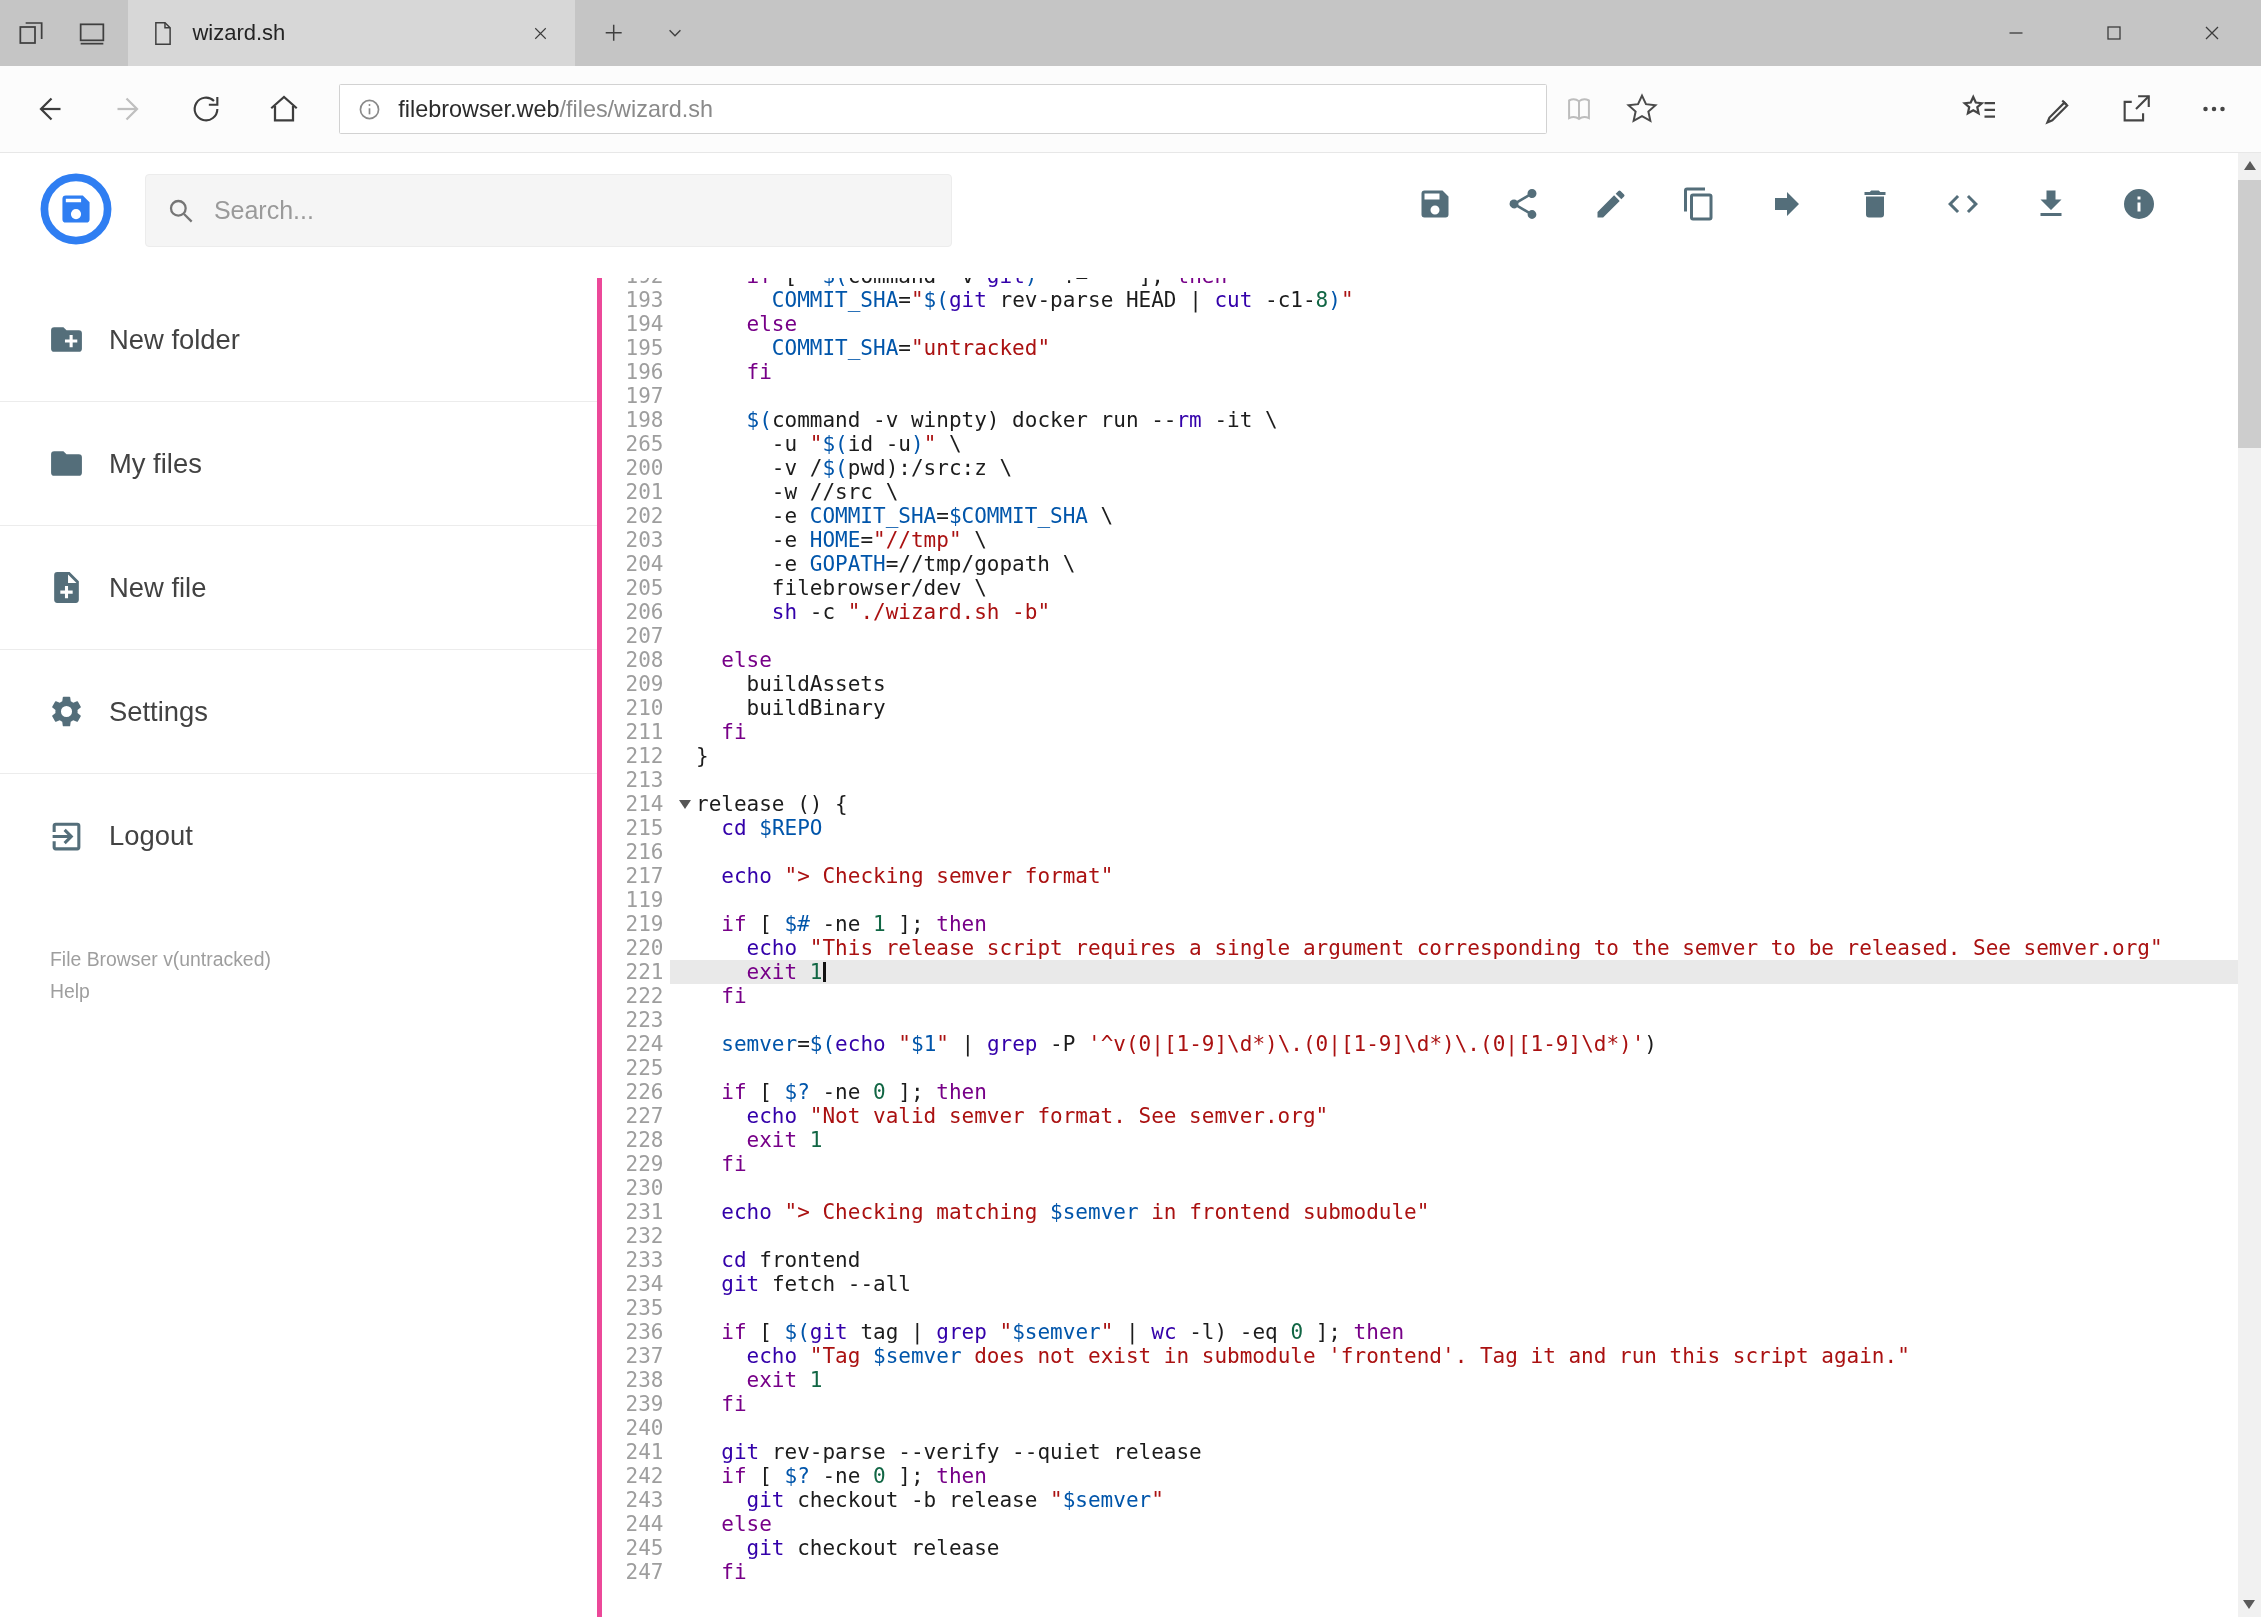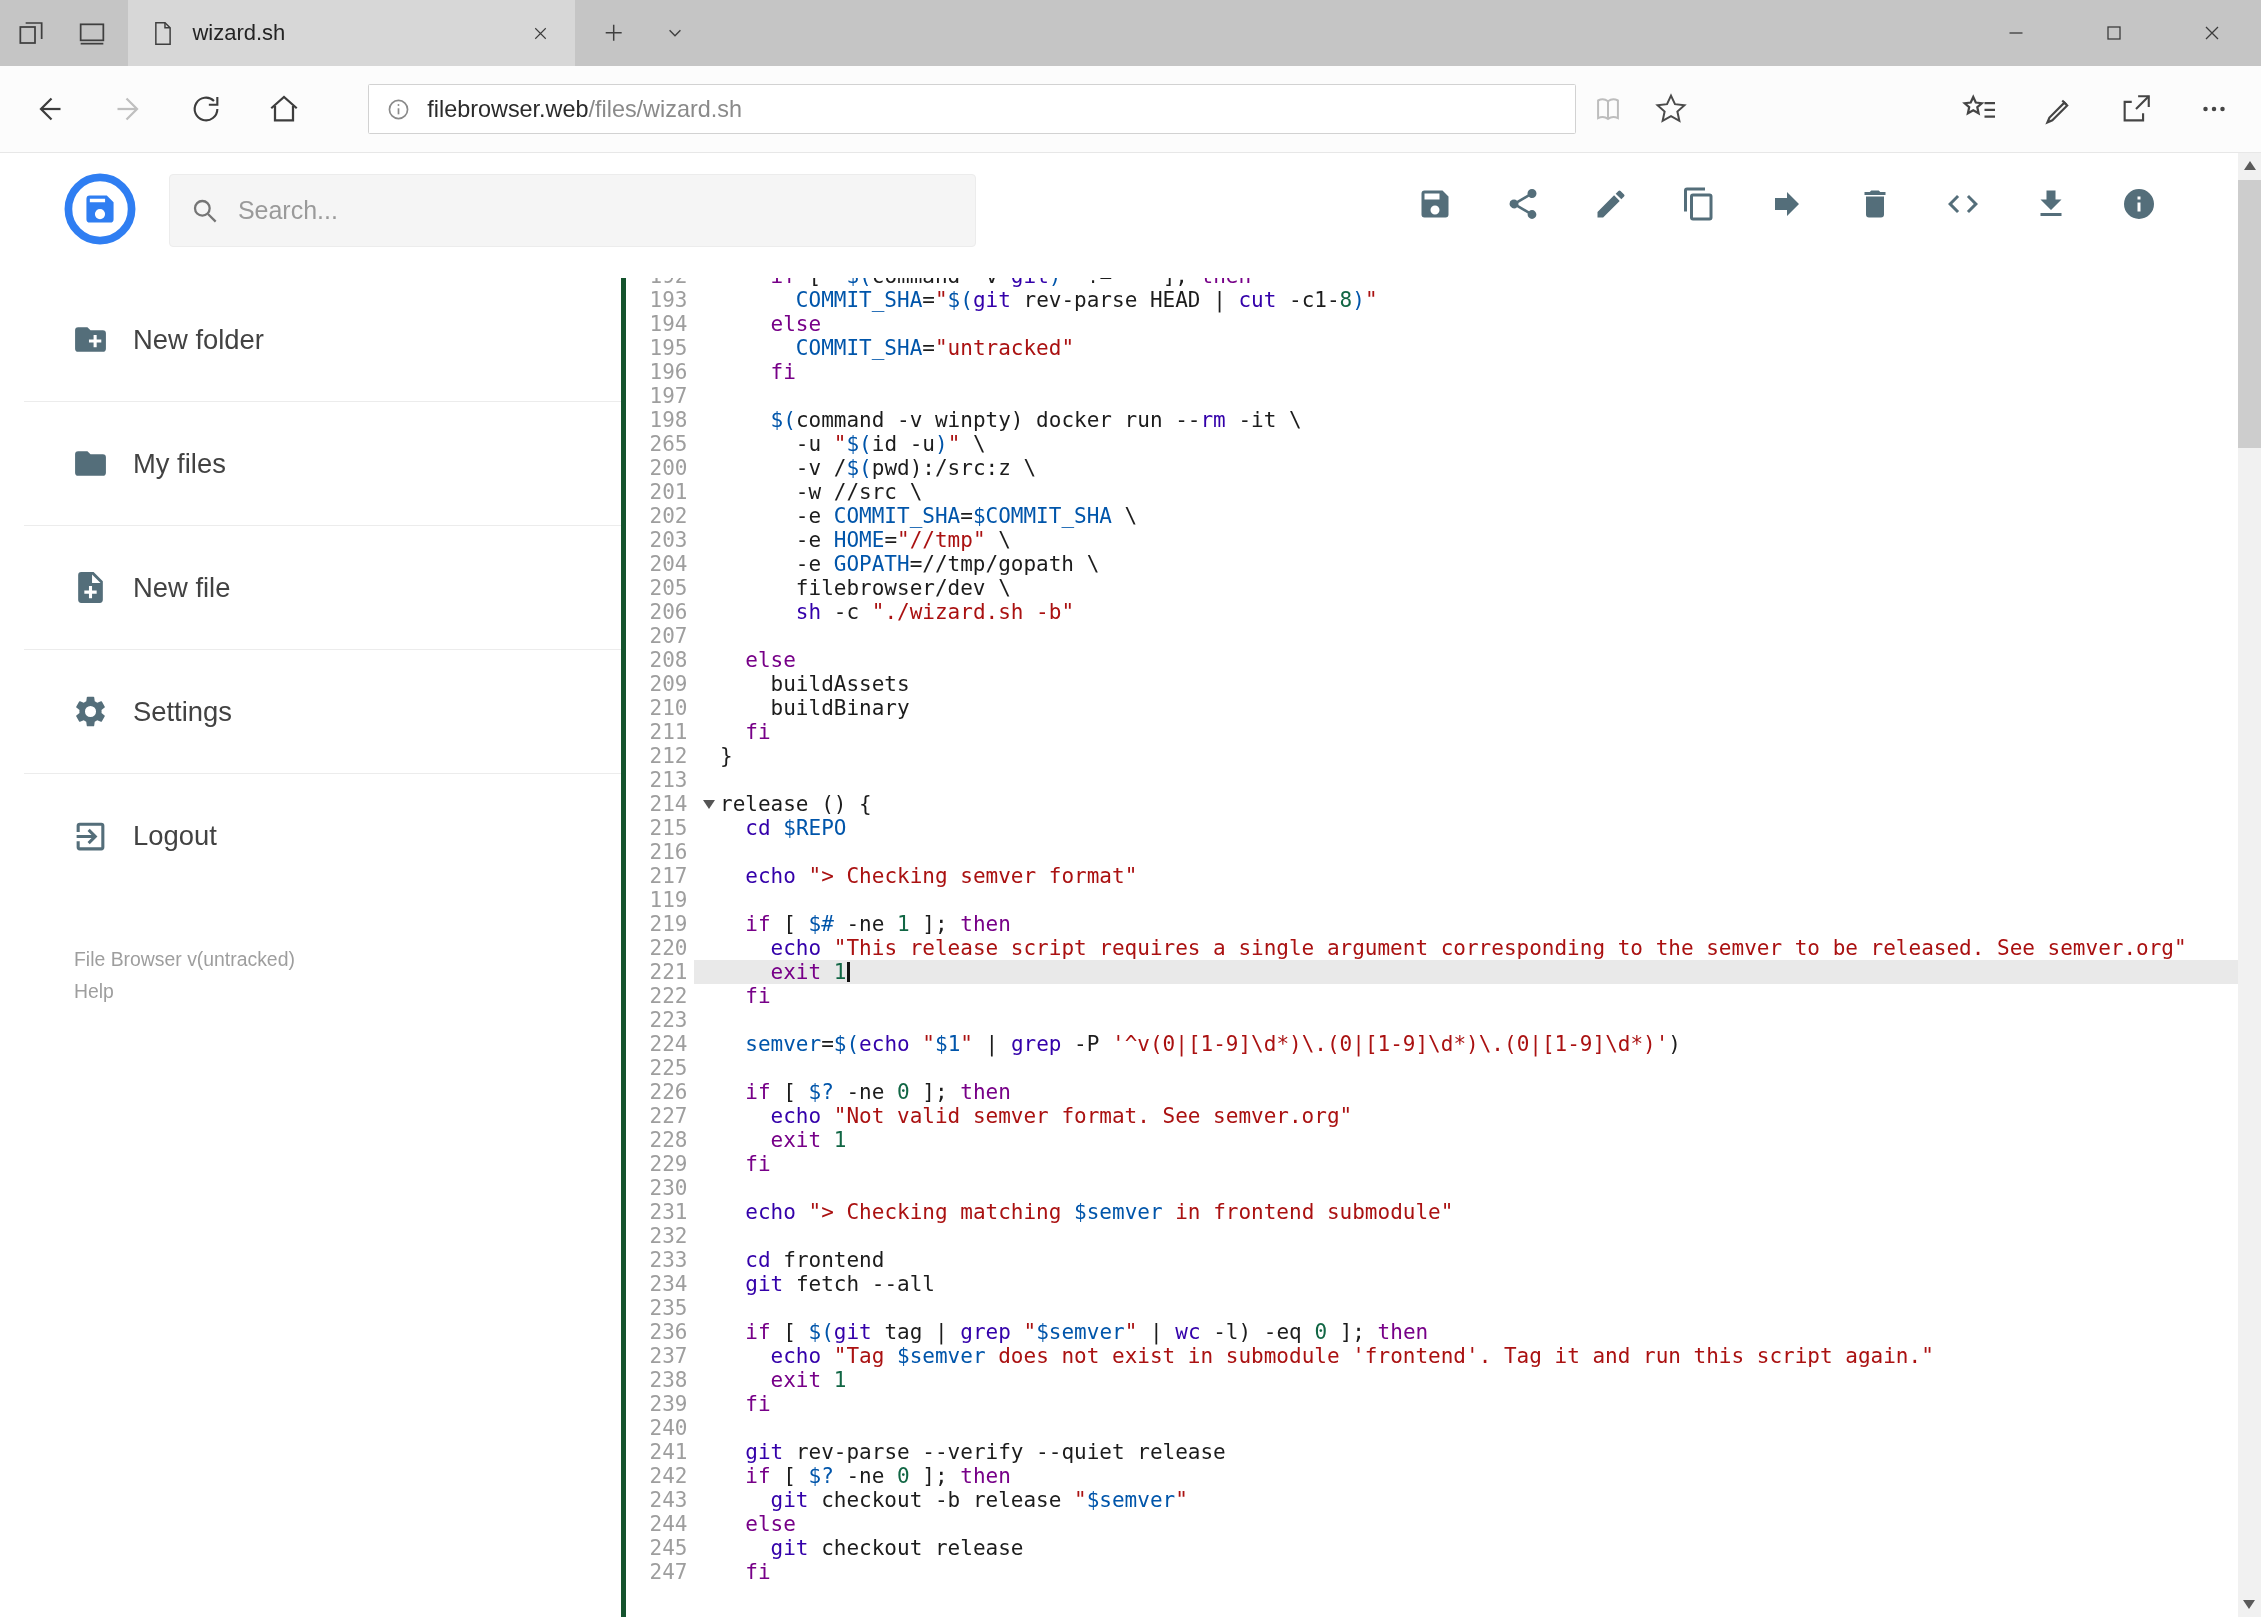--- a/index.html
+++ b/index.html
@@ -16,31 +16,31 @@
   .tab-close{border:none;background:transparent;width:44px;height:44px;display:flex;align-items:center;justify-content:center;padding:0;}
   .tab-close svg,.winc svg{stroke:#3c3c3c;fill:none;stroke-width:2.6;}
   .win-controls{position:absolute;right:0;top:0;height:66px;display:flex;}
   .winc{width:98px;height:66px;border:none;background:transparent;display:flex;align-items:center;justify-content:center;padding:0;}
 
   
   .navbar{height:87px;background:#fcfcfc;border-bottom:0.8px solid #e7e7e7;display:flex;align-items:center;padding-left:11.3px;box-sizing:border-box;}
   .nav-btn{width:78px;height:78px;border:none;background:transparent;display:flex;align-items:center;justify-content:center;padding:0;}
   .nav-btn svg{stroke:#3d3d3d;fill:none;stroke-width:3;}
   .nav-btn.disabled svg{stroke:#bfbfbf;}
-  .urlbox{margin-left:45px;width:1208px;height:50px;border:1.6px solid #d2d2d2;border-radius:1.6px;background:#fff;display:flex;align-items:center;padding:0 14.5px;box-sizing:border-box;}
+  .urlbox{margin-left:16px;width:1208px;height:50px;border:1.6px solid #d2d2d2;border-radius:1.6px;background:#fff;display:flex;align-items:center;padding:0 14.5px;box-sizing:border-box;}
   .urlbox svg{stroke:#8a8a8a;fill:none;stroke-width:2.8;}
   .url-text{margin-left:14.5px;font-size:23.4px;white-space:nowrap;}
   .url-host{color:#2b2b2b;}
   .url-path{color:#8a8a8a;}
   .small-btn{width:63px;height:78px;border:none;background:transparent;display:flex;align-items:center;justify-content:center;padding:0;}
   .right-cluster{margin-left:auto;display:flex;padding-right:8px;}
   .right-cluster .nav-btn svg{stroke:#454545;}
 
   
-  .page{position:absolute;top:153px;left:0;right:0;bottom:0;background:#14532d;margin-left:24px;}
+  .page{position:absolute;top:153px;left:0;right:0;bottom:0;background:#ec4899;}
   .fb-header{position:absolute;top:0;left:0;right:22.6px;height:125px;background:#fff;}
   .fb-logo{position:absolute;left:39px;top:19.4px;width:74px;height:74px;}
   .searchbox{position:absolute;left:145px;top:21px;width:807px;height:73px;box-sizing:border-box;background:#f5f5f5;border:1.6px solid #ececec;border-radius:4px;display:flex;align-items:center;padding-left:19.4px;}
   .searchbox input{flex:1;margin-left:14.5px;border:none;outline:none;background:transparent;font-size:25px;color:#666;font-family:inherit;}
   .searchbox input::placeholder{color:#9a9a9a;}
   .fb-toolbar{position:absolute;right:81px;top:33px;display:flex;gap:52px;}
   .tool-btn{width:36px;height:36px;border:none;background:transparent;padding:0;}
   .tool-btn svg{fill:#546e7a;width:36px;height:36px;}
 
   .fb-sidebar{position:absolute;left:0;top:125px;width:597px;bottom:0;background:#fff;}

